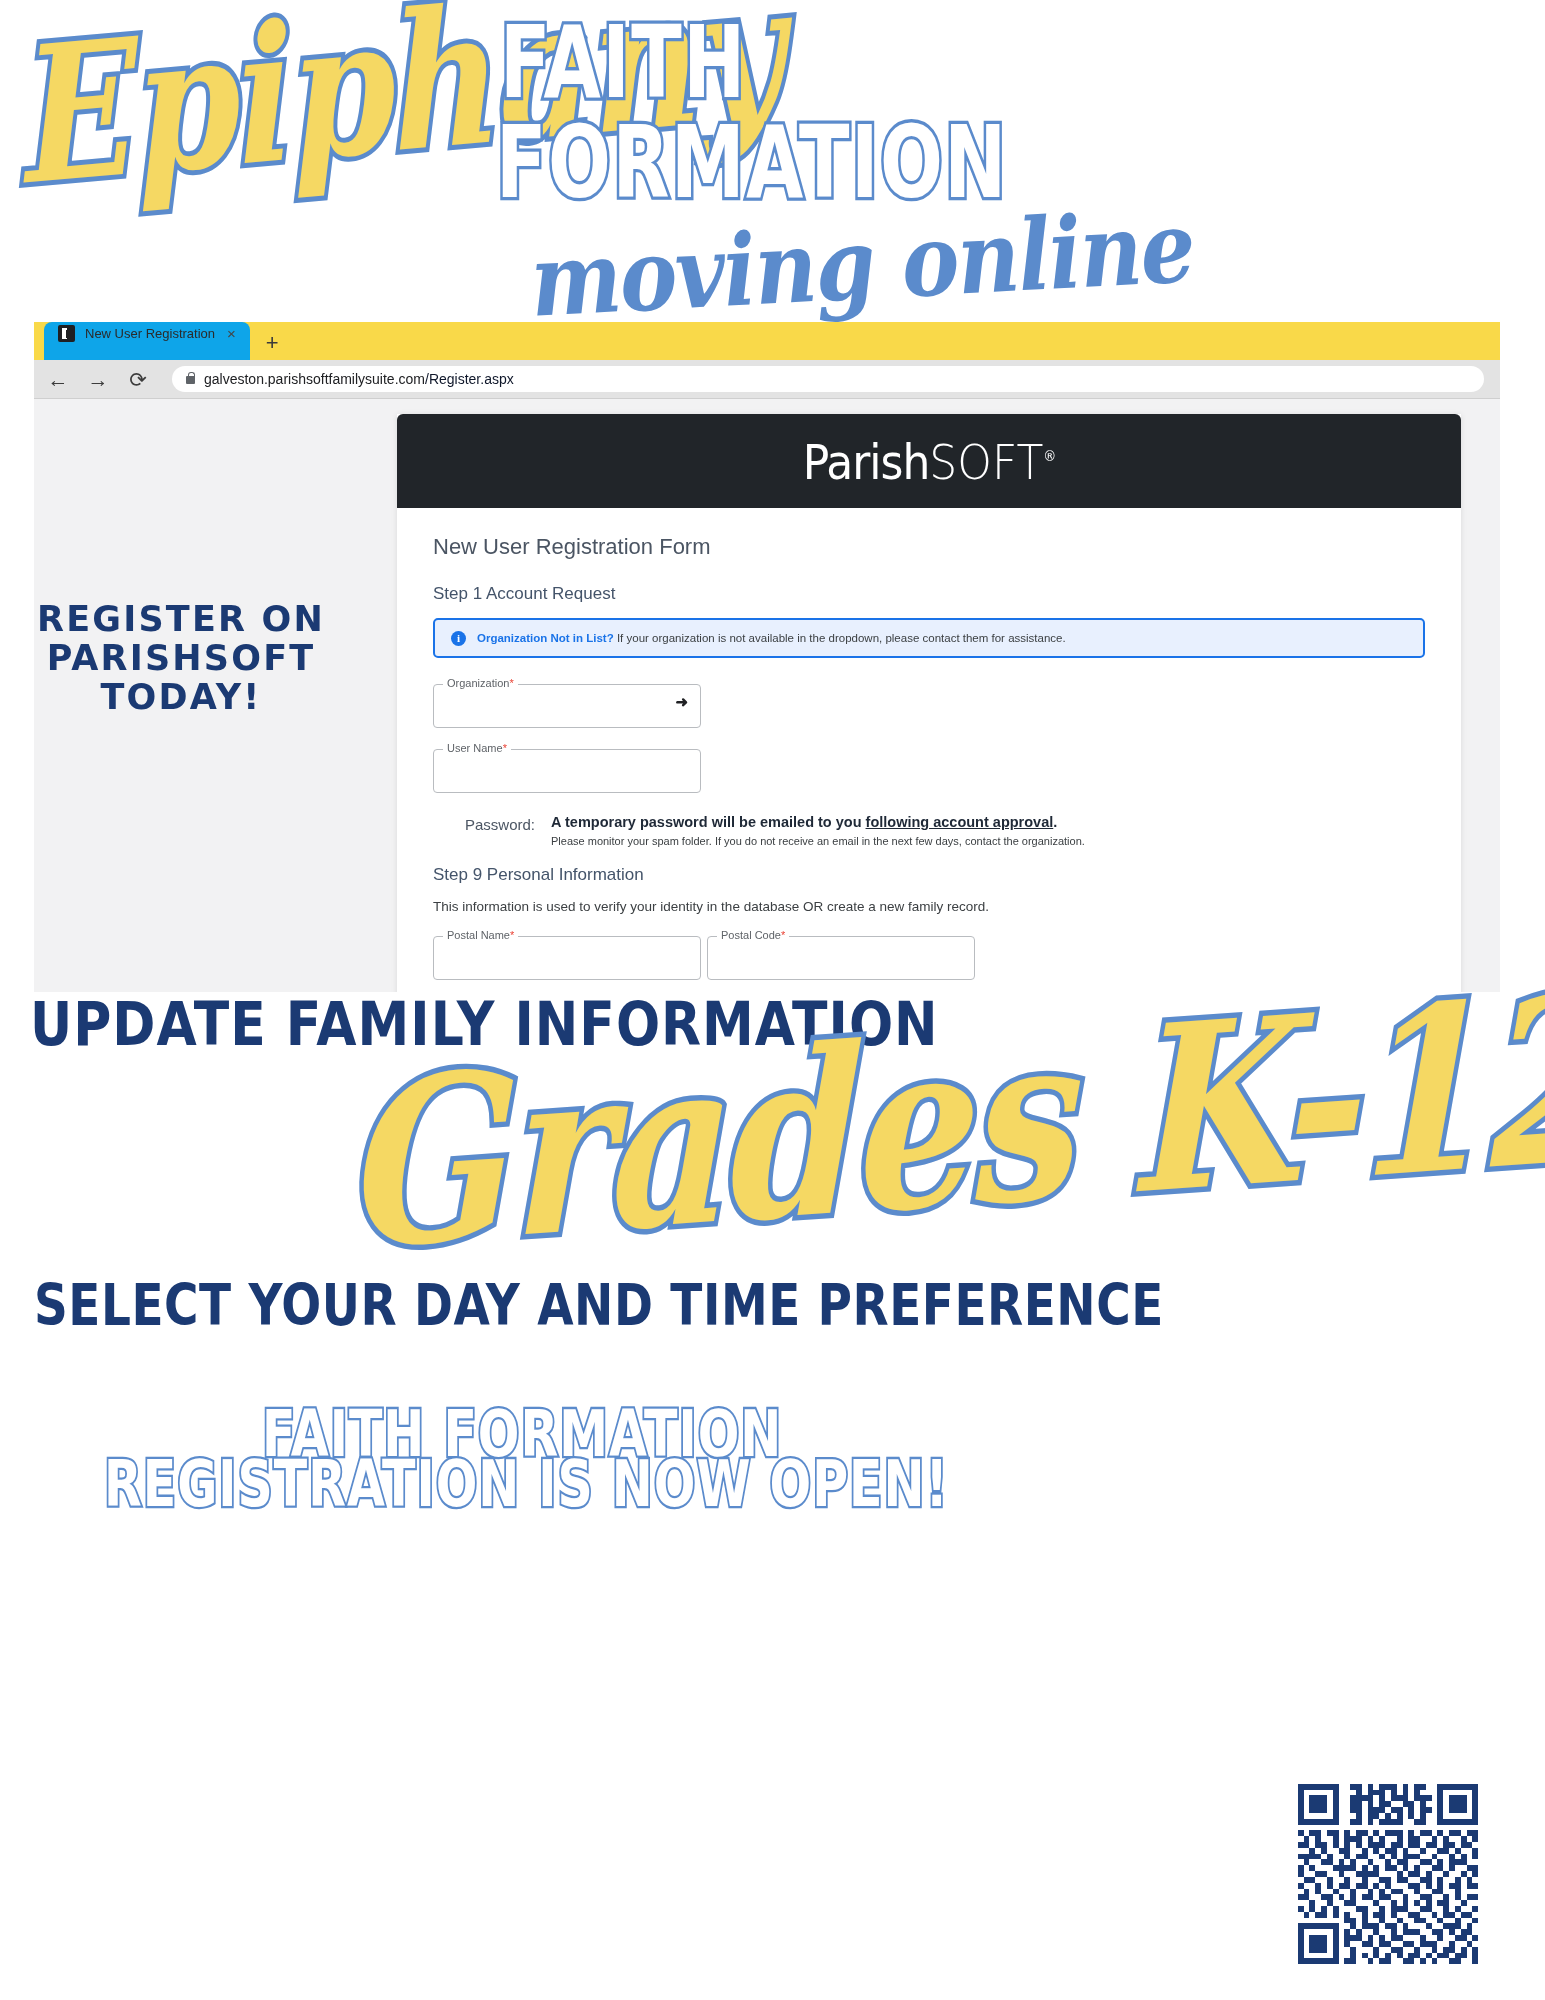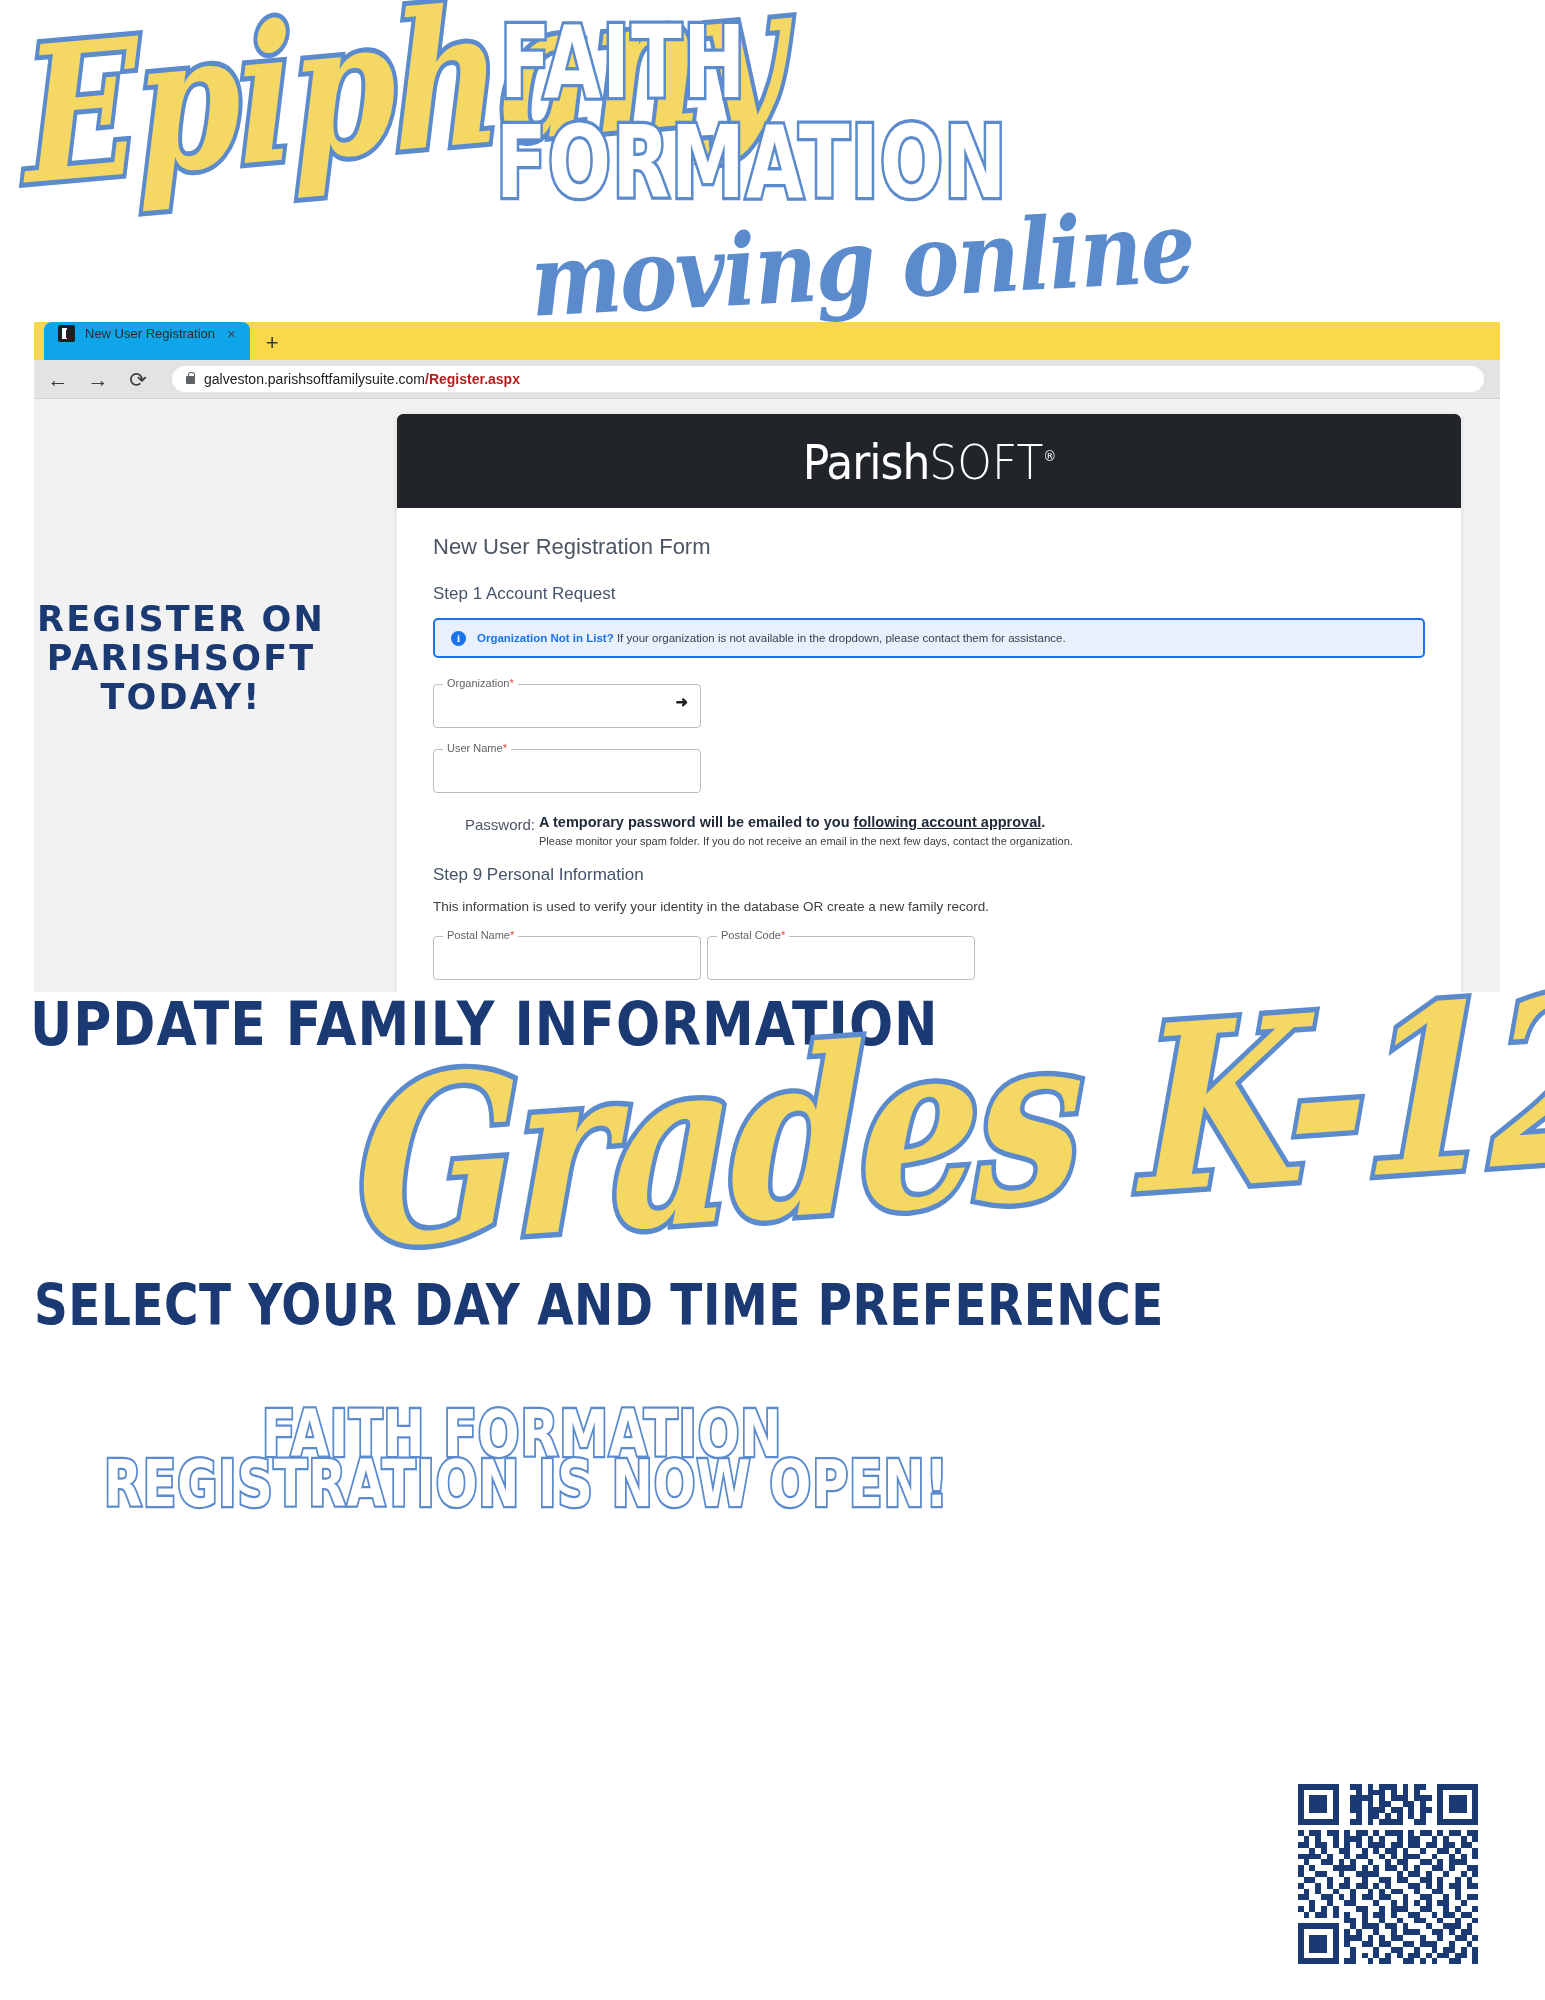--- a/index.html
+++ b/index.html
@@ -221,21 +221,21 @@
     width:5px; height:5px;
     border: 1.5px solid #5f6368;
     border-bottom: none;
     border-radius: 3px 3px 0 0;
   }
   .url {
     font-size: 14px; color: #202124;
     font-family: "Liberation Sans", sans-serif;
     white-space: nowrap;
   }
-  .url .dim { color: #b91c1c; font-weight: bold; }
+  .url .dim { color: #0f172a; }
 
   .viewport {
     background: #F2F2F3;
     height: 594px;
     position: relative;
     border-top: 1px solid #cfcfcf;
   }
 
   
   #card {
@@ -315,21 +315,21 @@
     white-space: nowrap;
     font-family: "Liberation Sans", sans-serif;
   }
   .req { color: #EA4335; }
   .caret {
     position: absolute; right: 12px; top: 9px;
     font-size: 15px; color: #202124; font-weight: bold;
     line-height: 1;
   }
 
-  .pw-row { display: flex; gap: 4px; margin-bottom: 18px; padding-left: 32px; }
+  .pw-row { display: flex; gap: 16px; margin-bottom: 18px; padding-left: 32px; }
   .pw-lbl { font-size: 15px; color: #4b5563; padding-top: 2px; }
   .pw-main { font-size: 14.5px; font-weight: bold; color: #1f2937; }
   .pw-main u { text-decoration: underline; }
   .pw-sub { font-size: 11px; color: #3c4043; margin-top: 5px; }
 
   .step2-desc { font-size: 13.5px; color: #3c4043; margin-bottom: 22px; }
 
   
   #qr {
     position: absolute;

